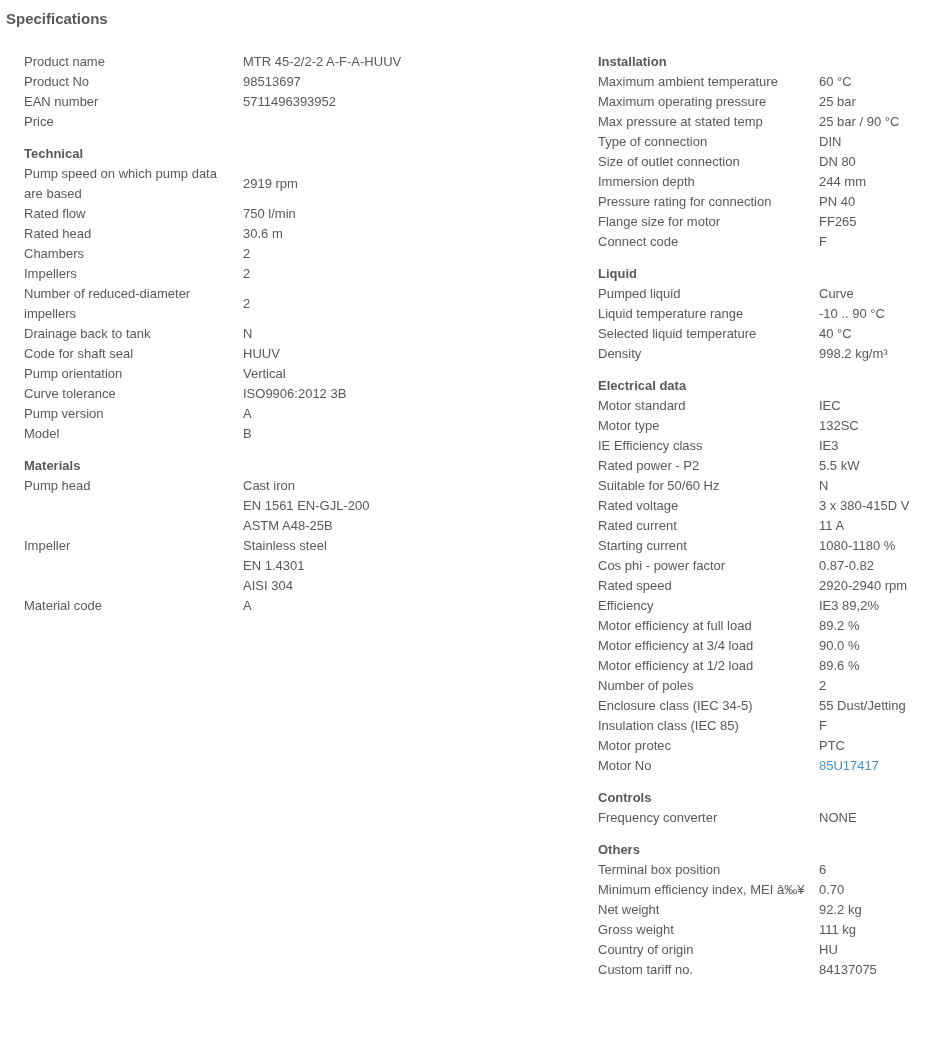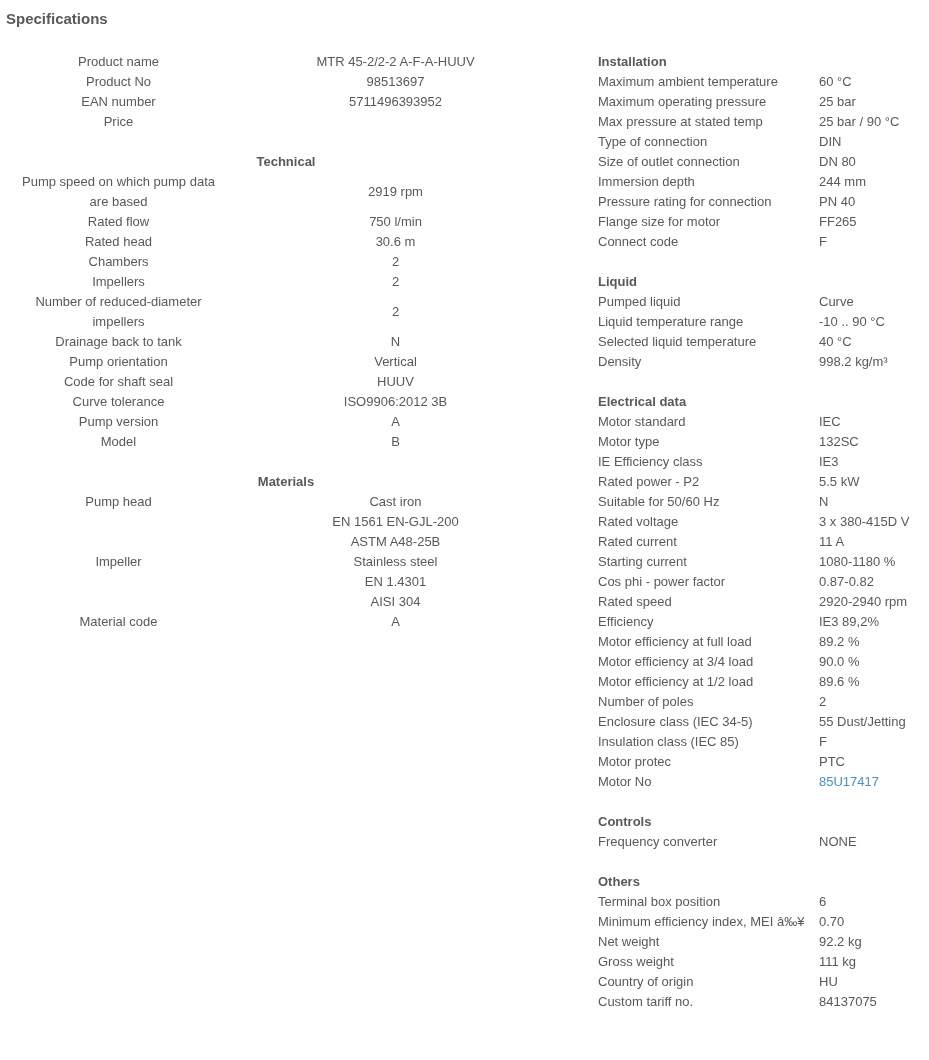--- a/index.html
+++ b/index.html
@@ -24,30 +24,29 @@
     font-weight: bold;
     line-height: 18px;
     margin: 0;
     color: #58595b;
   }
   .col {
     position: absolute;
     top: 52px;
   }
   .col-left {
-    left: 12px;
+    left: 24px;
     width: 548px;
-    text-align: center;
   }
   .col-right {
     left: 598px;
     width: 344px;
   }
   .spec-section { margin: 0; }
-  .col > .spec-section { margin-top: 20px; }
+  .col > .spec-section { margin-top: 12px; }
   .col > .spec-section:first-child { margin-top: 0; }
   .section-heading {
     font-size: 13px;
     font-weight: bold;
     line-height: 20px;
     margin: 0;
     padding: 0;
     color: #58595b;
   }
   .spec-row {
@@ -126,26 +125,26 @@
       </div>
       <div class="spec-row">
         <div class="spec-label">Number of reduced-diameter impellers</div>
         <div class="spec-value">2</div>
       </div>
       <div class="spec-row">
         <div class="spec-label">Drainage back to tank</div>
         <div class="spec-value">N</div>
       </div>
       <div class="spec-row">
+        <div class="spec-label">Code for shaft seal</div>
+        <div class="spec-value">HUUV</div>
+      </div>
+      <div class="spec-row">
         <div class="spec-label">Pump orientation</div>
         <div class="spec-value">Vertical</div>
-      </div>
-      <div class="spec-row">
-        <div class="spec-label">Code for shaft seal</div>
-        <div class="spec-value">HUUV</div>
       </div>
       <div class="spec-row">
         <div class="spec-label">Curve tolerance</div>
         <div class="spec-value">ISO9906:2012 3B</div>
       </div>
       <div class="spec-row">
         <div class="spec-label">Pump version</div>
         <div class="spec-value">A</div>
       </div>
       <div class="spec-row">

